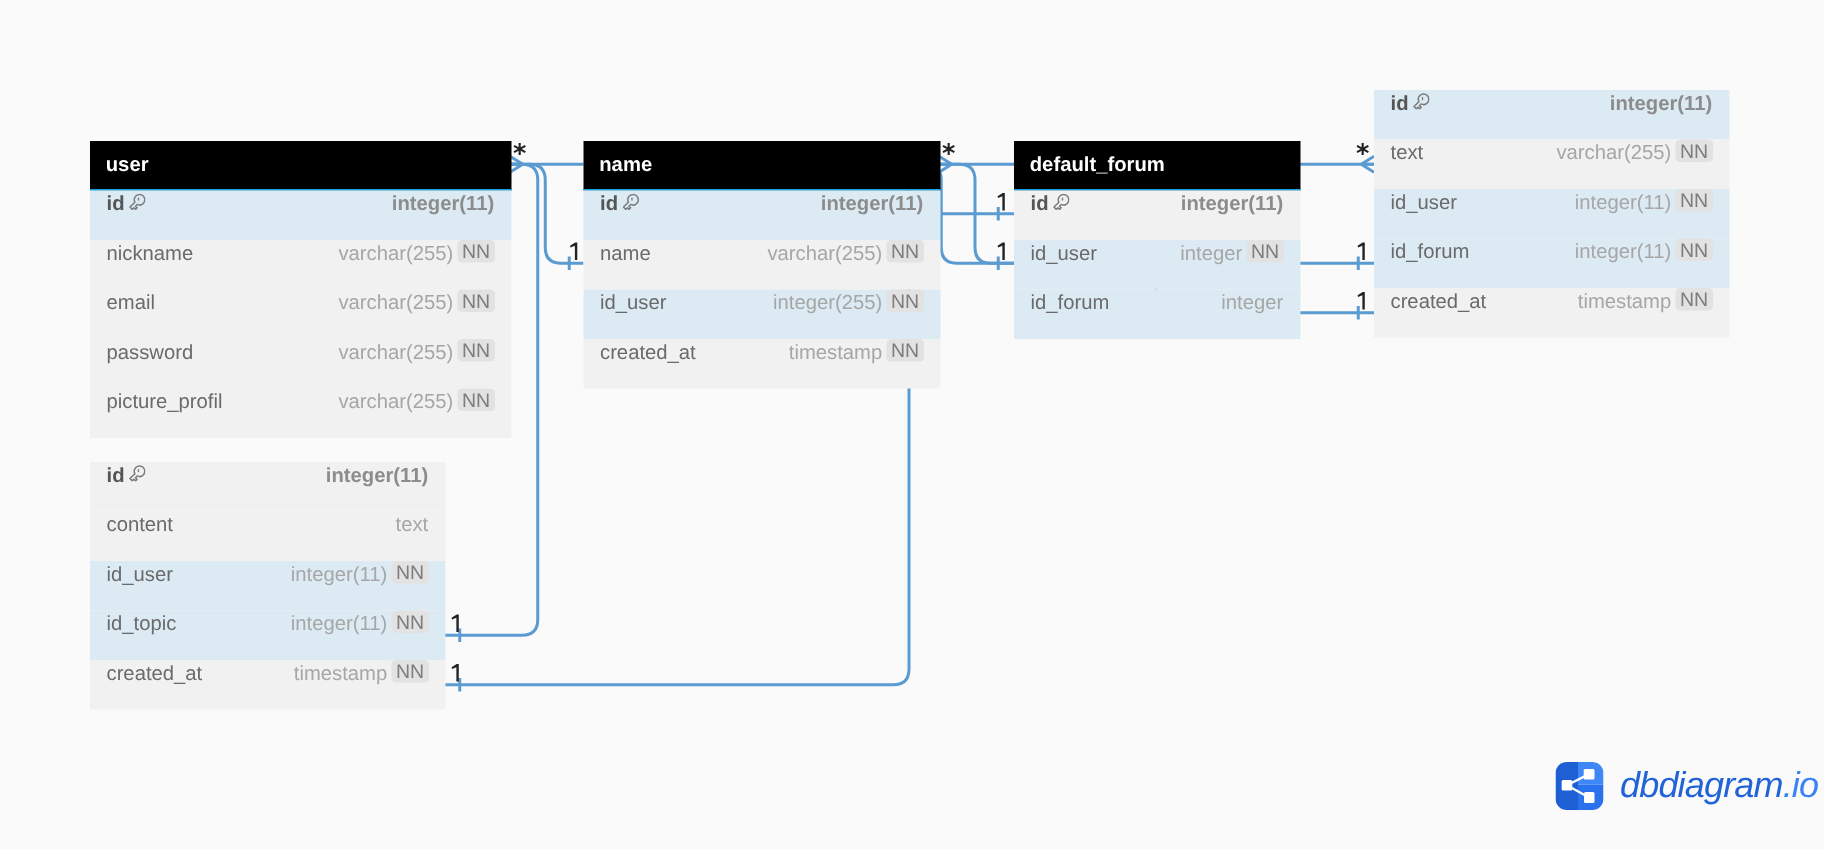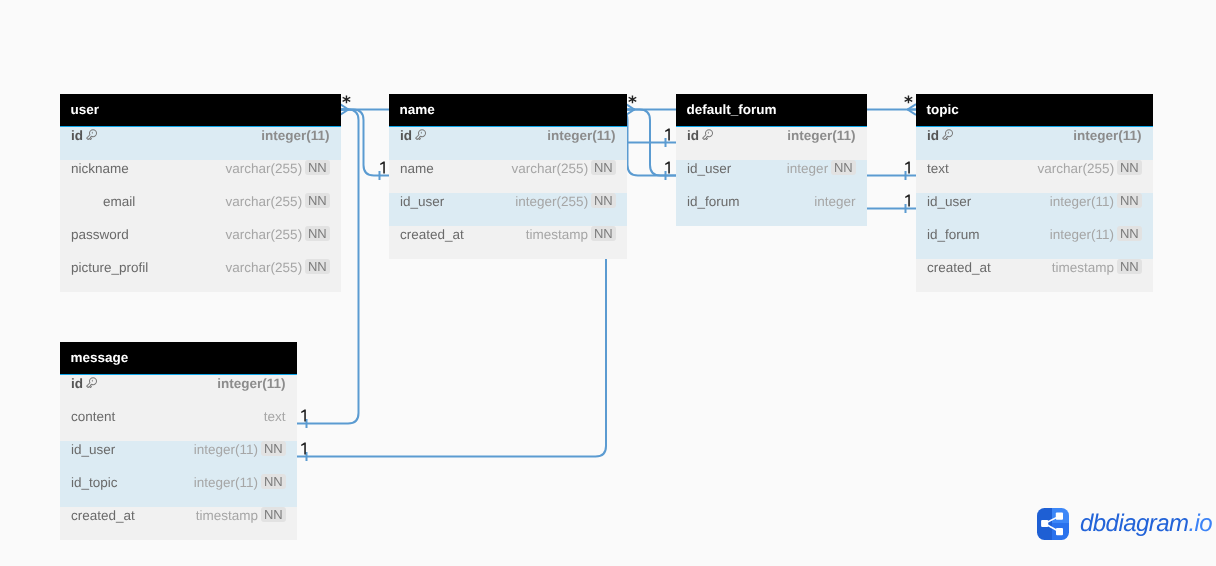--- a/index.html
+++ b/index.html
@@ -99,21 +99,21 @@
       <div class="row alt0">
         <div style="display: flex; align-items: flex-start;">
           <span class="fld">nickname</span>
         </div>
         <div class="rt">
           <span class="typ">varchar(255)</span>
           <span class="nn">NN</span>
         </div>
       </div>
       <div class="row alt0">
-        <div style="display: flex; align-items: flex-end; margin-left: 32px;">
+        <div style="display: flex; align-items: flex-end;">
           <span class="fld">email</span>
         </div>
         <div class="rt">
           <span class="typ">varchar(255)</span>
           <span class="nn">NN</span>
         </div>
       </div>
       <div class="row alt0">
         <div style="display: flex; align-items: center;">
           <span class="fld">password</span>
@@ -205,21 +205,20 @@
       <div class="row alt1">
         <div style="display: flex; align-items: center;">
           <span class="fld">id_forum</span>
         </div>
         <div class="rt">
           <span class="typ">integer</span>
         </div>
       </div>
     </div>
     <div class="tbl" style="left: 916px; top: 60px; width: 236.5px;">
-      <div class="tbl-head">topic</div>
       <div class="row alt1">
         <div style="display: flex; align-items: center;">
           <span class="fld pk">id</span>
           <span class="keyicon"><svg width="11.2" height="11.4" viewBox="2.85 2.5 18.6 18.9">
               <g transform="rotate(-45 12 12)">
                 <path fill="none" stroke="#7b7b7b" stroke-width="1.65" stroke-linejoin="round" d="M15.6 6.2a5.8 5.8 0 1 1 0 11.6 5.8 5.8 0 0 1-5.5-4.0H7.4v2.6H5.0v-2.6H2.4v-3.6h7.7a5.8 5.8 0 0 1 5.5-4.0z"></path>
               </g>
               <rect x="12.6" y="6.9" width="1.5" height="3.6" rx="0.75" fill="#7b7b7b"></rect>
             </svg></span>
         </div>
@@ -258,21 +257,20 @@
         <div style="display: flex; align-items: center;">
           <span class="fld">created_at</span>
         </div>
         <div class="rt">
           <span class="typ">timestamp</span>
           <span class="nn">NN</span>
         </div>
       </div>
     </div>
     <div class="tbl" style="left: 60px; top: 308px; width: 236.5px;">
-      <div class="tbl-head">message</div>
       <div class="row alt0">
         <div style="display: flex; align-items: center;">
           <span class="fld pk">id</span>
           <span class="keyicon"><svg width="11.2" height="11.4" viewBox="2.85 2.5 18.6 18.9">
               <g transform="rotate(-45 12 12)">
                 <path fill="none" stroke="#7b7b7b" stroke-width="1.65" stroke-linejoin="round" d="M15.6 6.2a5.8 5.8 0 1 1 0 11.6 5.8 5.8 0 0 1-5.5-4.0H7.4v2.6H5.0v-2.6H2.4v-3.6h7.7a5.8 5.8 0 0 1 5.5-4.0z"></path>
               </g>
               <rect x="12.6" y="6.9" width="1.5" height="3.6" rx="0.75" fill="#7b7b7b"></rect>
             </svg></span>
         </div>

